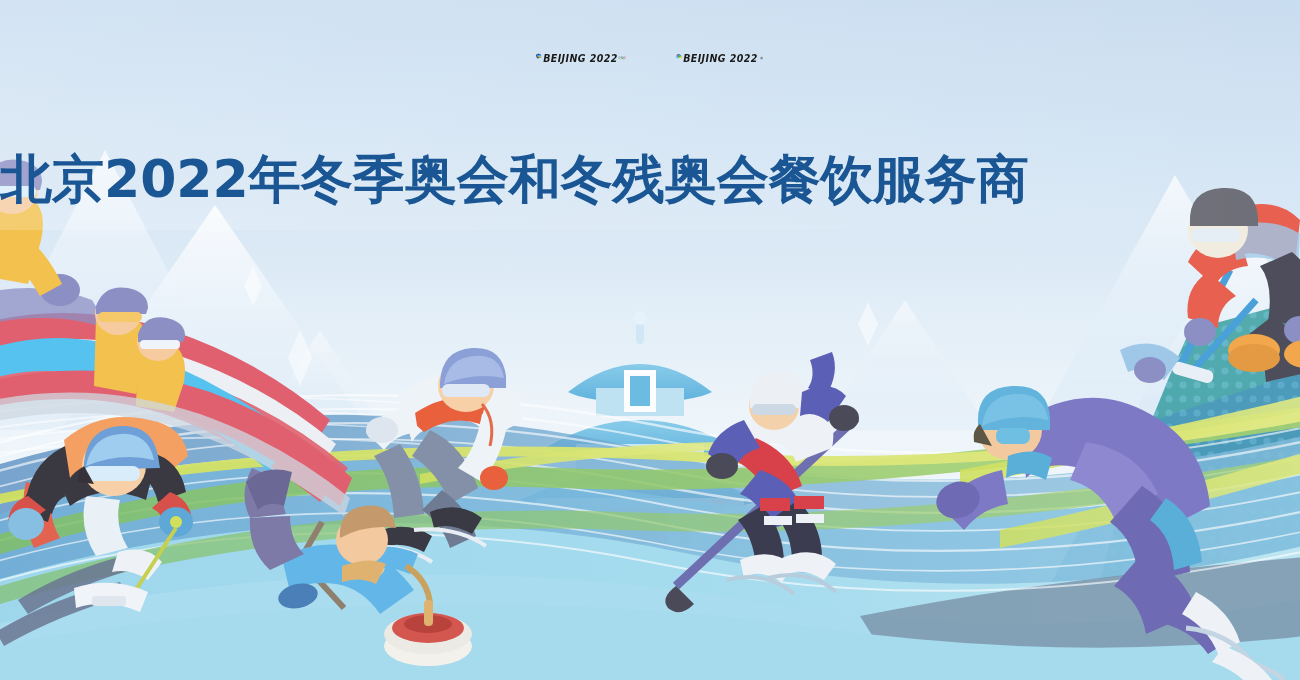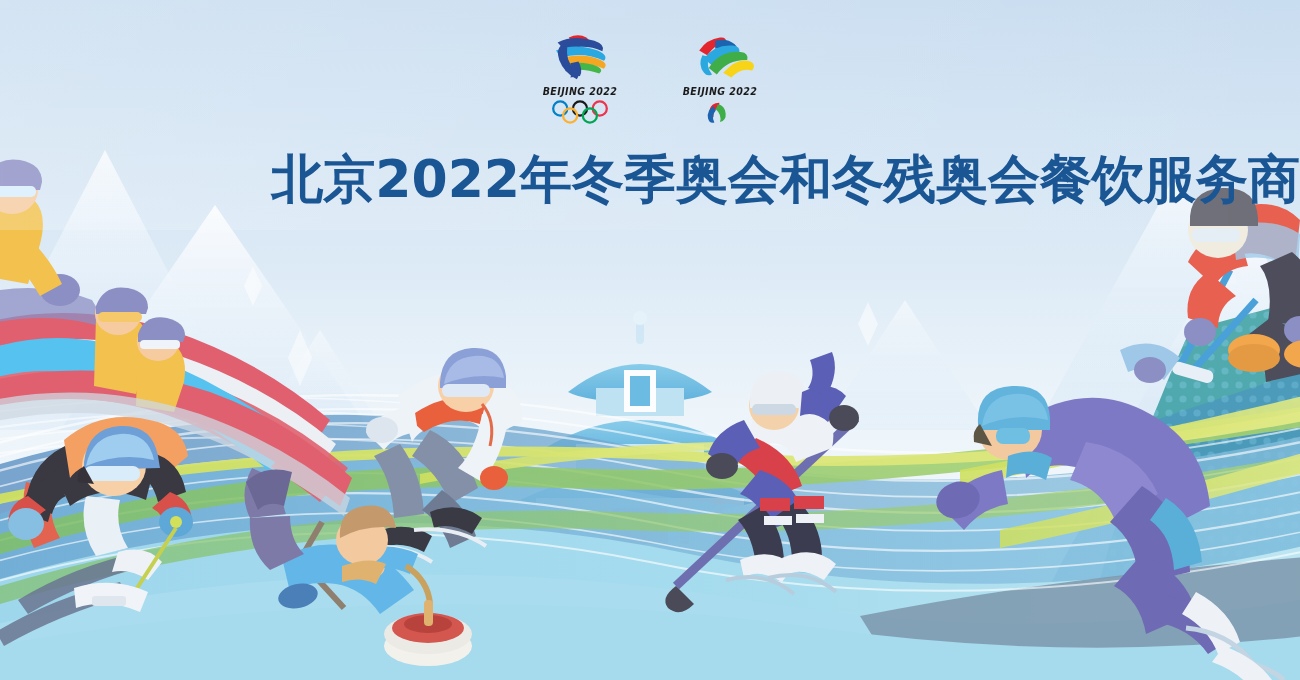--- a/index.html
+++ b/index.html
@@ -21,41 +21,41 @@
   #logo-bar {
     position:absolute;
     left:0; top:30px;
     width:100%;
     display:flex;
     justify-content:center;
     align-items:flex-start;
     gap:48px;
     z-index:40;
   }
-  .logo-block { width:92px; display:flex; flex-direction:column; align-items:center; }
+  .logo-block { width:92px; display:flex; flex-direction:row; align-items:center; }
   .logo-mark { width:80px; height:52px; }
   .logo-word {
     font-size:9.5px;
     font-weight:bold;
     font-style:italic;
     letter-spacing:0.4px;
     color:#1a1a1a;
     margin-top:3px;
     white-space:nowrap;
     transform:scaleY(1.15);
     font-family:"DejaVu Sans",sans-serif;
   }
   .logo-sym { margin-top:4px; height:24px; }
 
   
   #title {
     position:absolute;
     left:0; top:148px;
     width:100%;
-    text-align:right;
+    text-align:left;
     z-index:45;
     font-size:52px;
     line-height:62px;
     font-weight:bold;
     color:#1b5694;
     letter-spacing:0px;
     font-family:"DejaVu Sans","Liberation Sans",sans-serif;
     white-space:nowrap;
   }
 </style>

